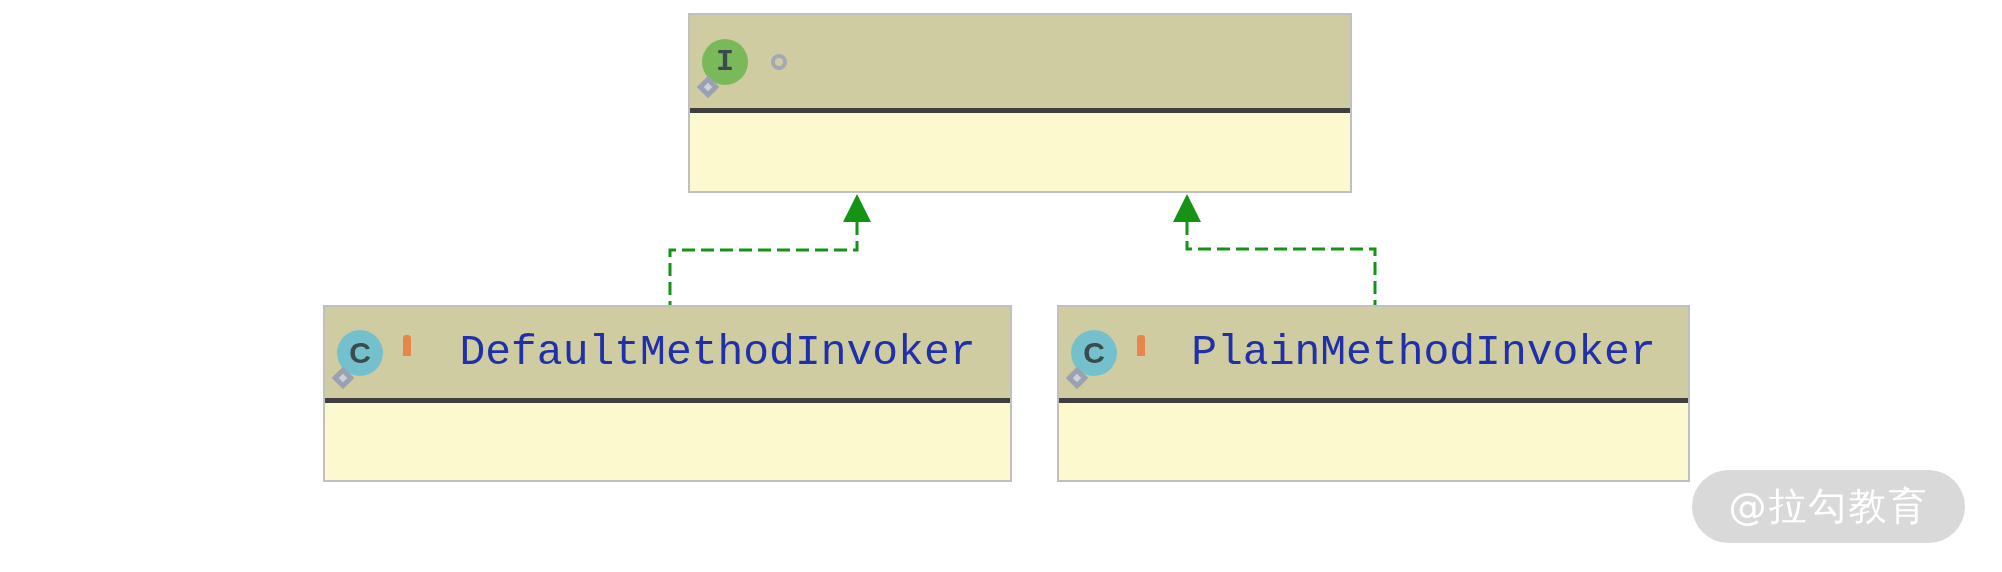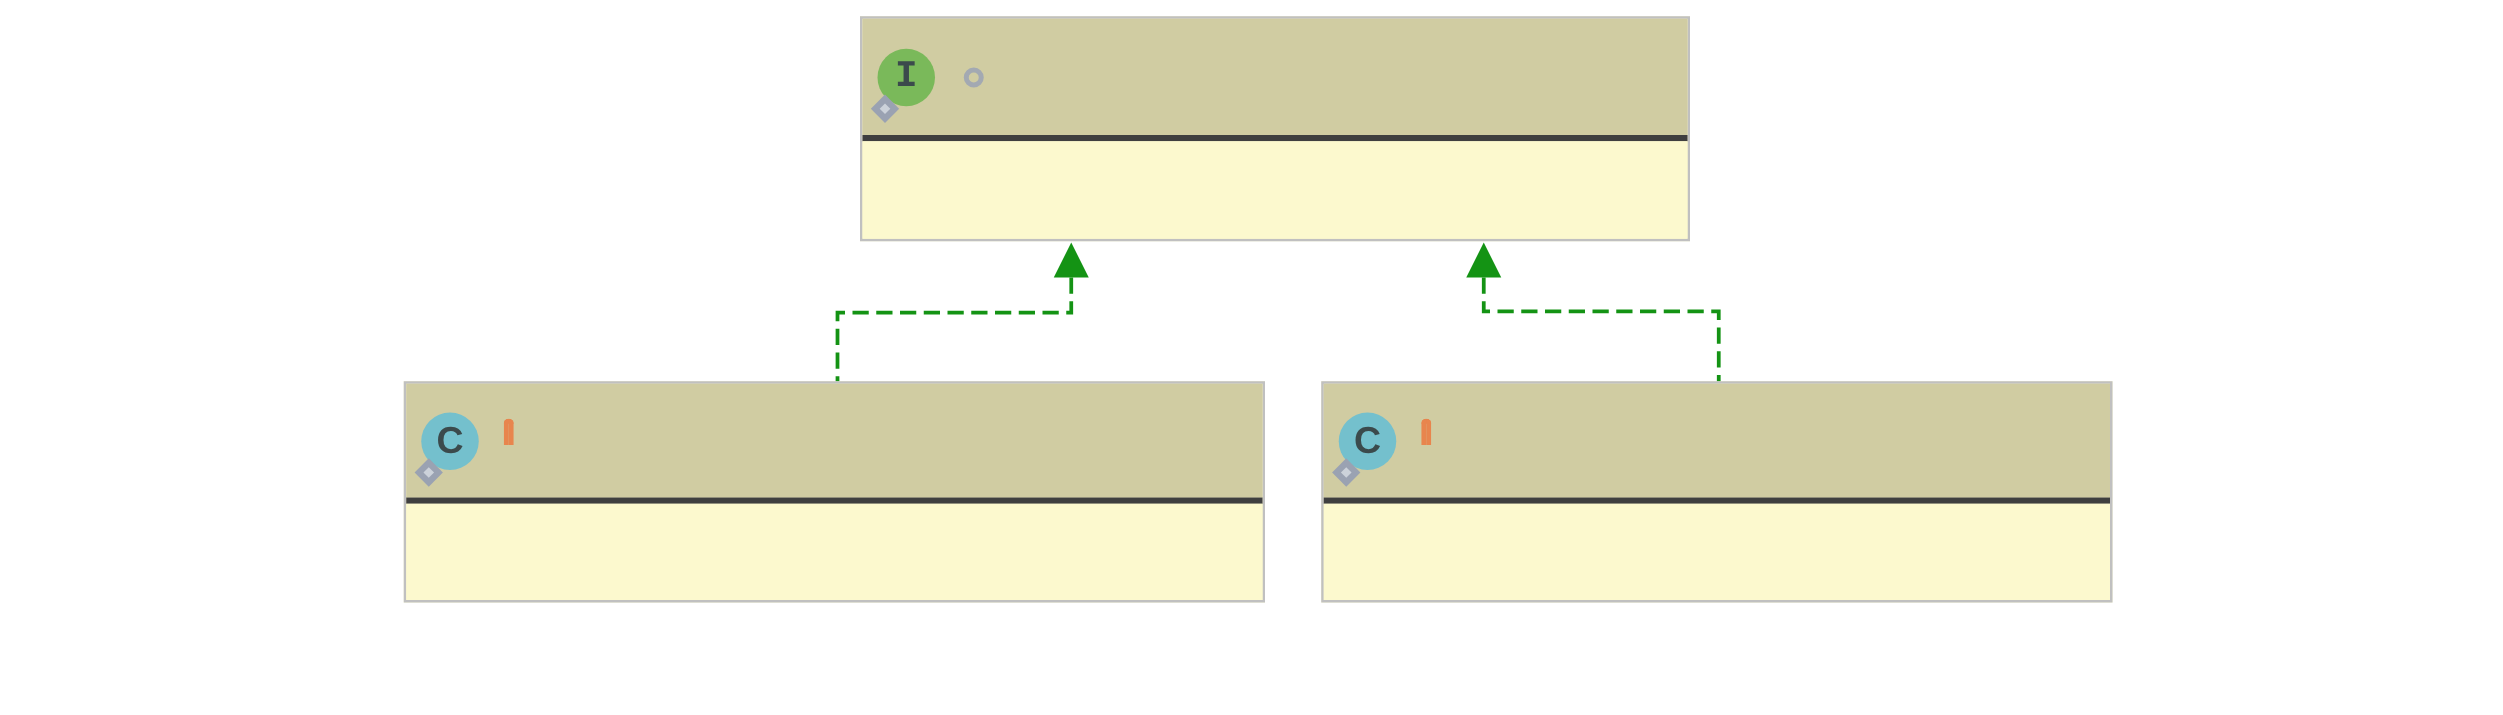--- a/index.html
+++ b/index.html
@@ -142,34 +142,39 @@
   <div class="node" id="node-default">
     <div class="node-header">
       <span class="badge">
         <span class="badge-circle class">C</span>
         <span class="badge-diamond"></span>
       </span>
       <span class="lock">
         <span class="lock-shackle"></span>
         <span class="lock-body"></span>
       </span>
+      <span class="node-name">DefaultMethodInvoker</span>
     </div>
     <div class="node-sep"></div>
     <div class="node-body"></div>
   </div>
 
   <div class="node" id="node-plain">
     <div class="node-header">
       <span class="badge">
         <span class="badge-circle class">C</span>
         <span class="badge-diamond"></span>
       </span>
       <span class="lock">
         <span class="lock-shackle"></span>
         <span class="lock-body"></span>
       </span>
+      <span class="node-name">PlainMethodInvoker</span>
     </div>
     <div class="node-sep"></div>
     <div class="node-body"></div>
   </div>
 
+  <div class="watermark">
+    <span>@拉勾教育</span>
+  </div>
 
 </div>
 
 </body></html>

